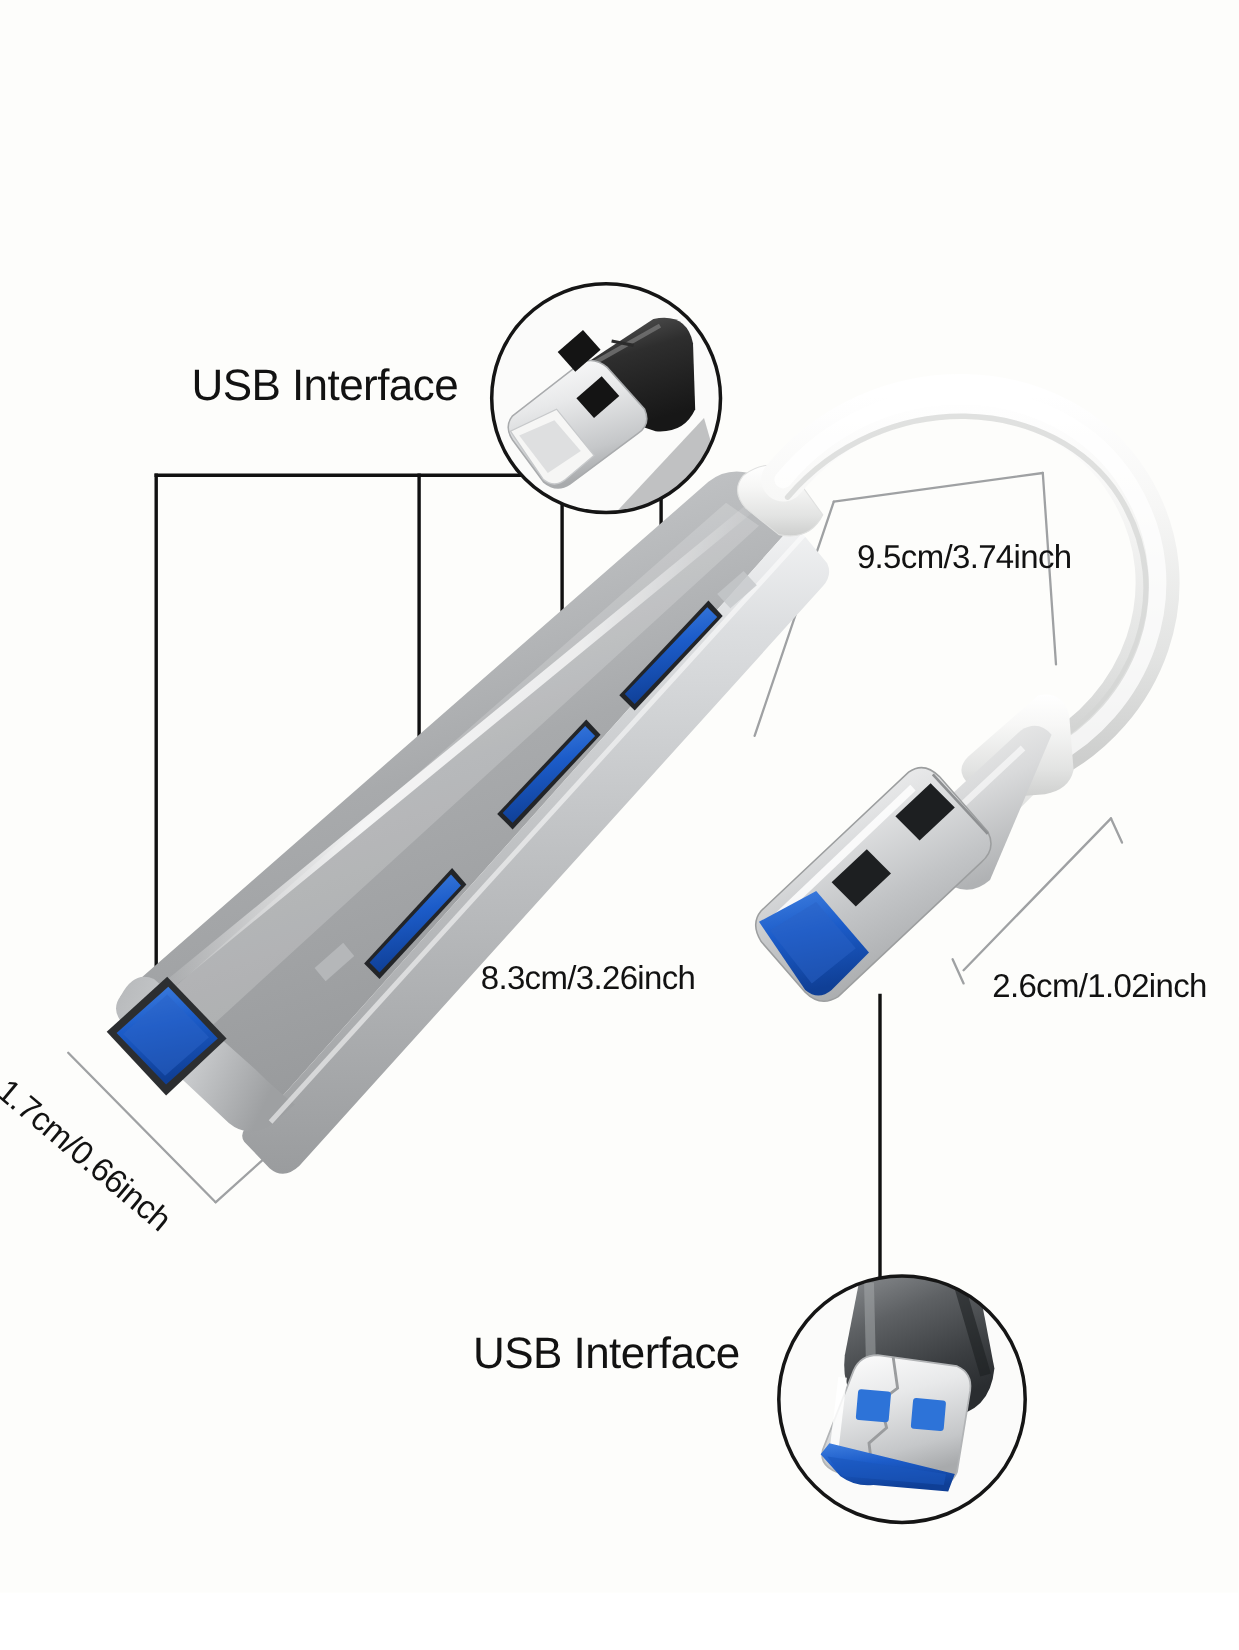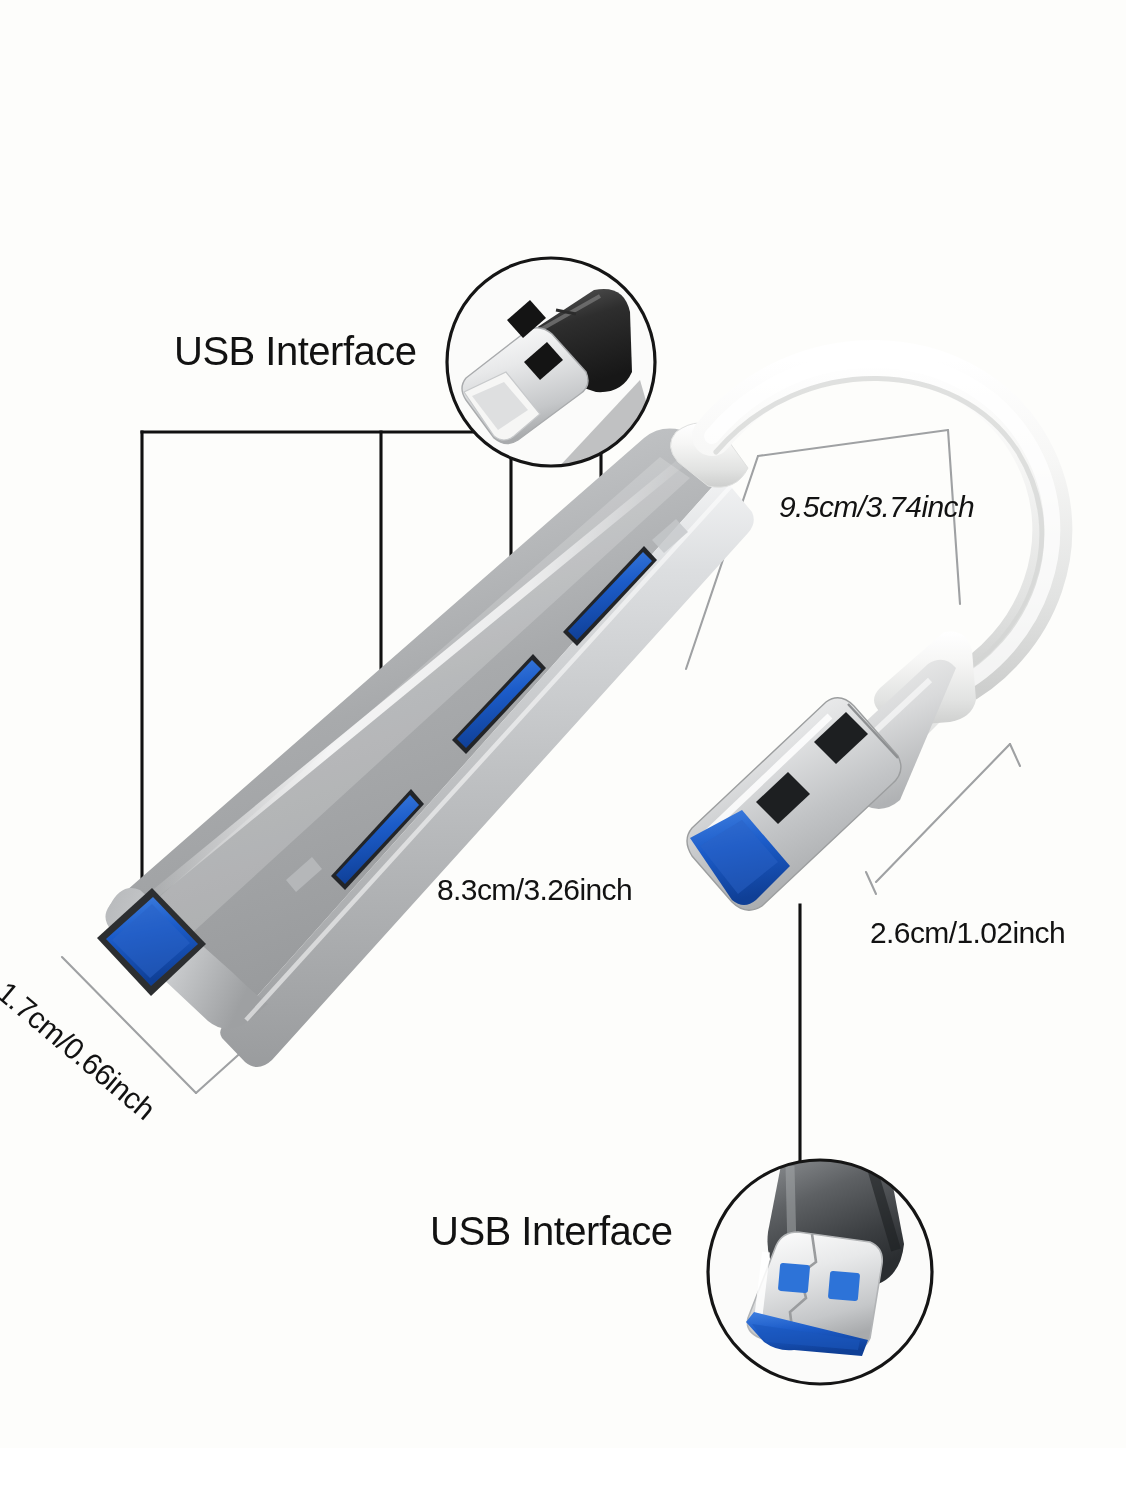--- a/index.html
+++ b/index.html
@@ -33,22 +33,22 @@
     letter-spacing: -0.5px;
   }
   .lbl-dim {
     font-size: 30px;
     letter-spacing: -0.6px;
     font-weight: 420;
   }
   #lbl-usb-top  { left: 174px; top: 329px; }
   #lbl-usb-bot  { left: 430px; top: 1209px; }
   #lbl-dim-len  { left: 437px; top: 861px; margin-top: 12px; }
-  #lbl-dim-cbl  { left: 779px; top: 490px; font-style: italic; }
-  #lbl-dim-plug { left: 870px; top: 880px; margin-top: 36px; }
+  #lbl-dim-cbl  { left: 779px; top: 490px; }
+  #lbl-dim-plug { left: 902px; top: 880px; }
   #lbl-dim-wid  {
     left: 12px;
     top: 975px;
     transform: rotate(40deg);
     transform-origin: 0 0;
   }
 </style>
 </head>
 <body>
 

